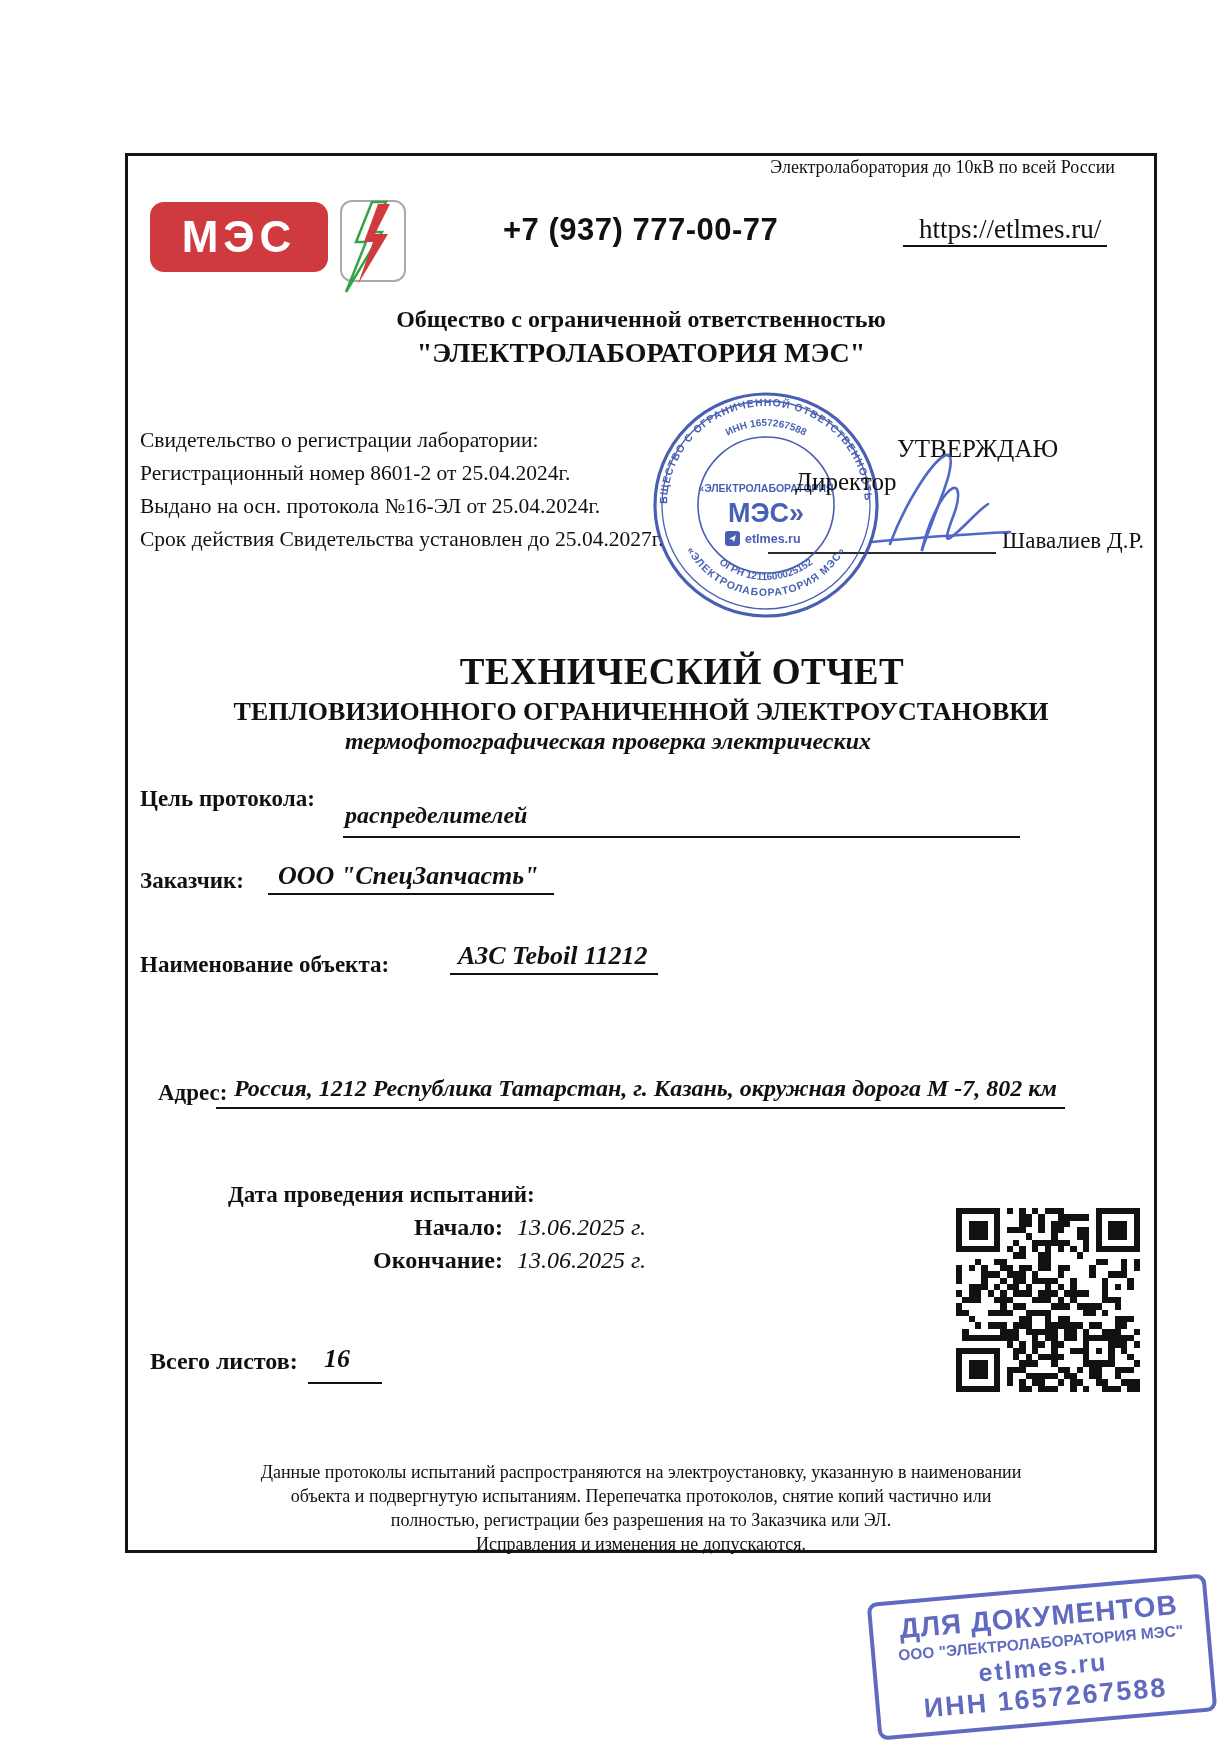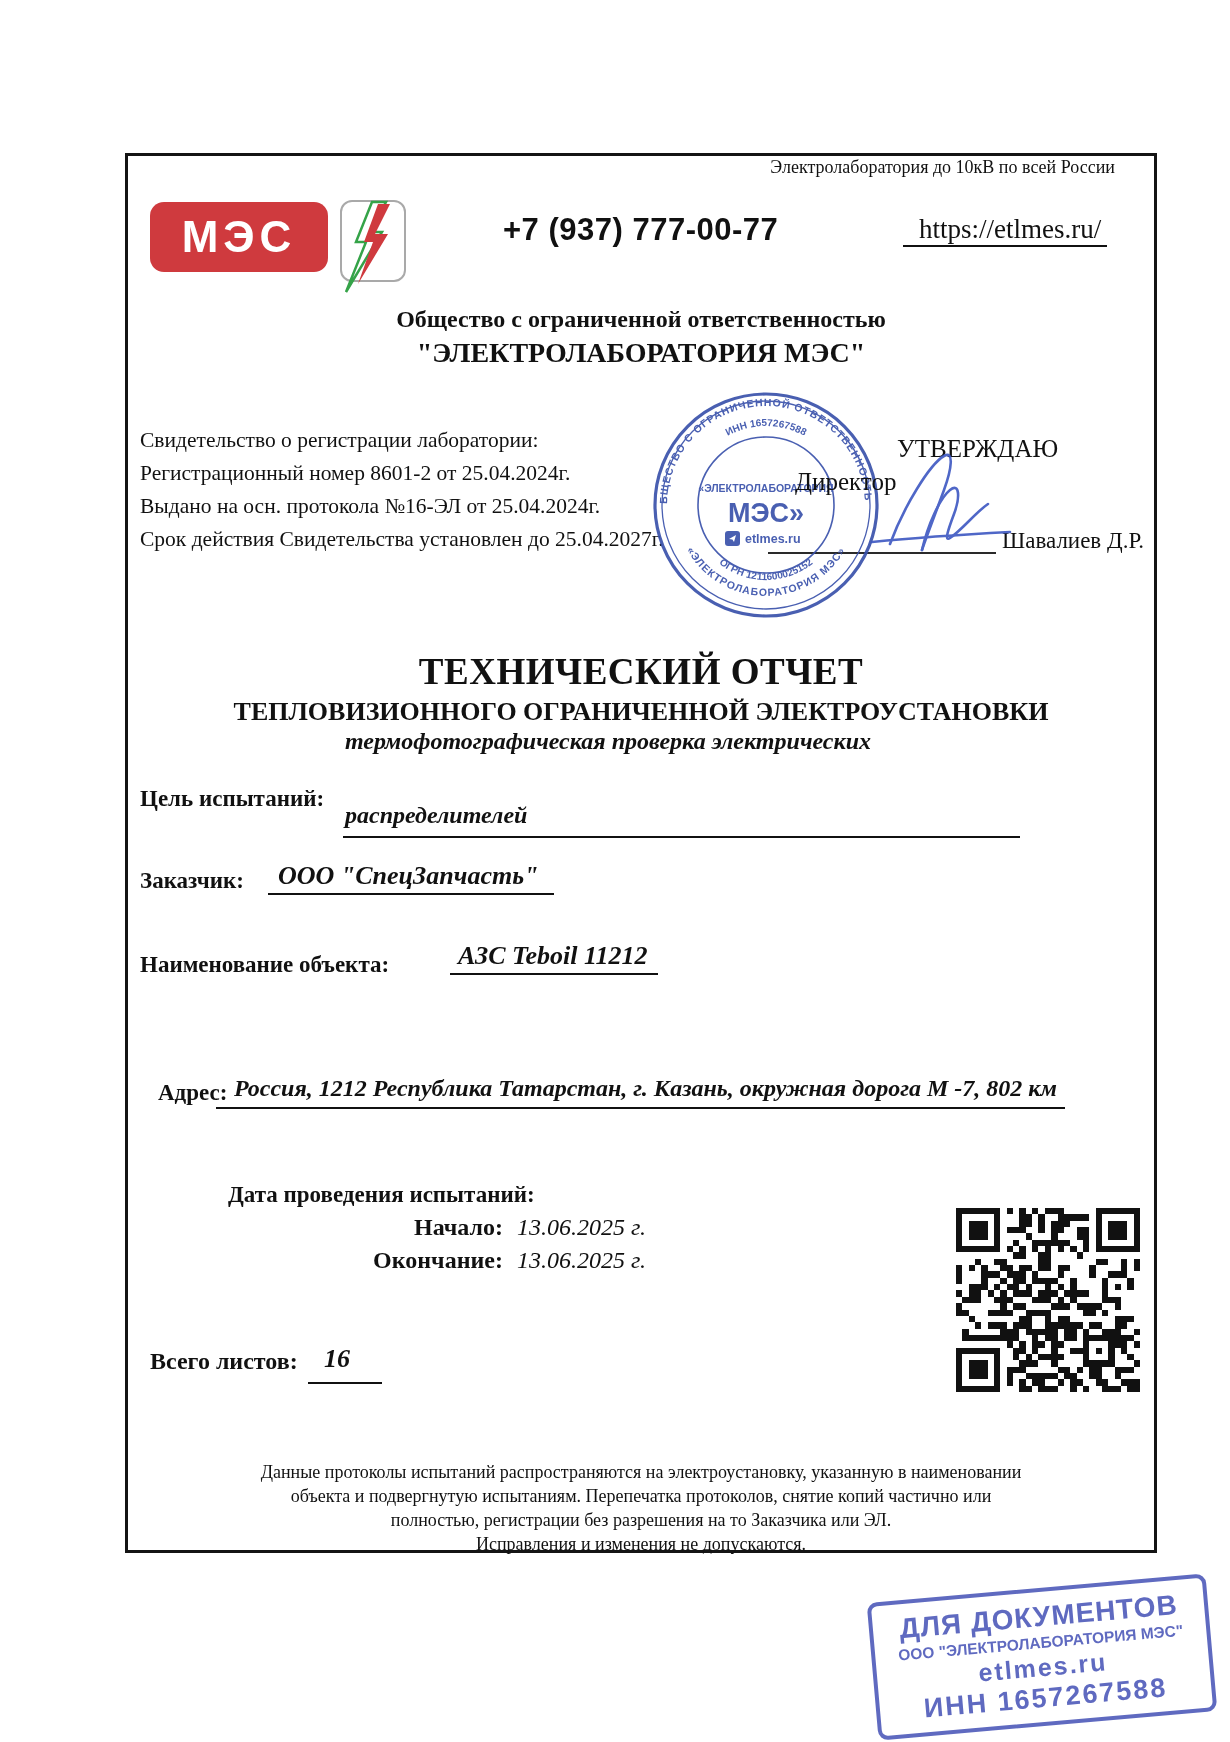--- a/index.html
+++ b/index.html
@@ -18,21 +18,21 @@
   .weblink{left:903px;top:214px;font-size:27px;border-bottom:2px solid #111;padding:0 6px 0 16px;}
   .center-band{left:128px;width:1026px;text-align:center;}
   .company1{top:306px;font-weight:bold;font-size:24px;}
   .company2{top:337px;font-weight:bold;font-size:28px;}
   .reg{left:140px;top:424px;font-size:21.5px;line-height:33px;}
   .approve{left:897px;top:435px;font-size:25px;}
   .director{left:795px;top:468px;font-size:25px;z-index:4;}
   .sig-line{left:768px;top:528px;width:228px;height:24px;border-bottom:2px solid #2a2a2a;}
   .signee{left:1002px;top:528px;font-size:23px;}
   .stamp-round{left:651px;top:390px;opacity:.92;z-index:3;}
-  .title1{top:650px;font-weight:bold;font-size:37px;letter-spacing:.5px;}
+  .title1{top:650px;font-weight:bold;font-size:37px;letter-spacing:.5px;padding-left:41px;}
   .title2{top:697px;font-weight:bold;font-size:26px;}
   .lbl{font-weight:bold;font-size:23px;}
   .val{font-weight:bold;font-style:italic;}
   .purpose-label{left:140px;top:786px;}
   .purpose-l1{left:345px;top:728px;font-size:24px;}
   .purpose-l2{left:345px;top:802px;font-size:24px;}
   .purpose-rule{left:343px;top:836px;width:677px;border-top:2.5px solid #111;}
   .customer-label{left:140px;top:868px;}
   .customer-value{left:268px;top:861px;font-size:26px;border-bottom:2.5px solid #111;padding:0 16px 2px 10px;}
   .object-label{left:140px;top:952px;}
@@ -130,21 +130,21 @@
   <text x="115" y="102" text-anchor="middle" font-size="10.5">«ЭЛЕКТРОЛАБОРАТОРИЯ</text>
   <text x="115" y="132" text-anchor="middle" font-size="27" font-family="Liberation Serif, serif">МЭС»</text>
   <rect x="74" y="141" width="15" height="15" rx="3" fill="#3a52ab"></rect>
   <path d="M78,149 l7,-4 l-2,7 l-1.6,-2.4 z" fill="#ffffff"></path>
   <text x="94" y="153" font-size="12.5" text-anchor="start">etlmes.ru</text>
 </svg>
 
 <div class="abs center-band title1">ТЕХНИЧЕСКИЙ ОТЧЕТ</div>
 <div class="abs center-band title2">ТЕПЛОВИЗИОННОГО ОГРАНИЧЕННОЙ ЭЛЕКТРОУСТАНОВКИ</div>
 
-<div class="abs lbl purpose-label">Цель испытаний:</div>
+<div class="abs lbl purpose-label">Цель протокола:</div>
 <div class="abs val purpose-l1">термофотографическая проверка электрических</div>
 <div class="abs val purpose-l2">распределителей</div>
 <div class="abs purpose-rule"></div>
 
 <div class="abs lbl customer-label">Заказчик:</div>
 <div class="abs val customer-value">ООО "СпецЗапчасть"</div>
 
 <div class="abs lbl object-label">Наименование объекта:</div>
 <div class="abs val object-value">АЗС Teboil 11212</div>
 

